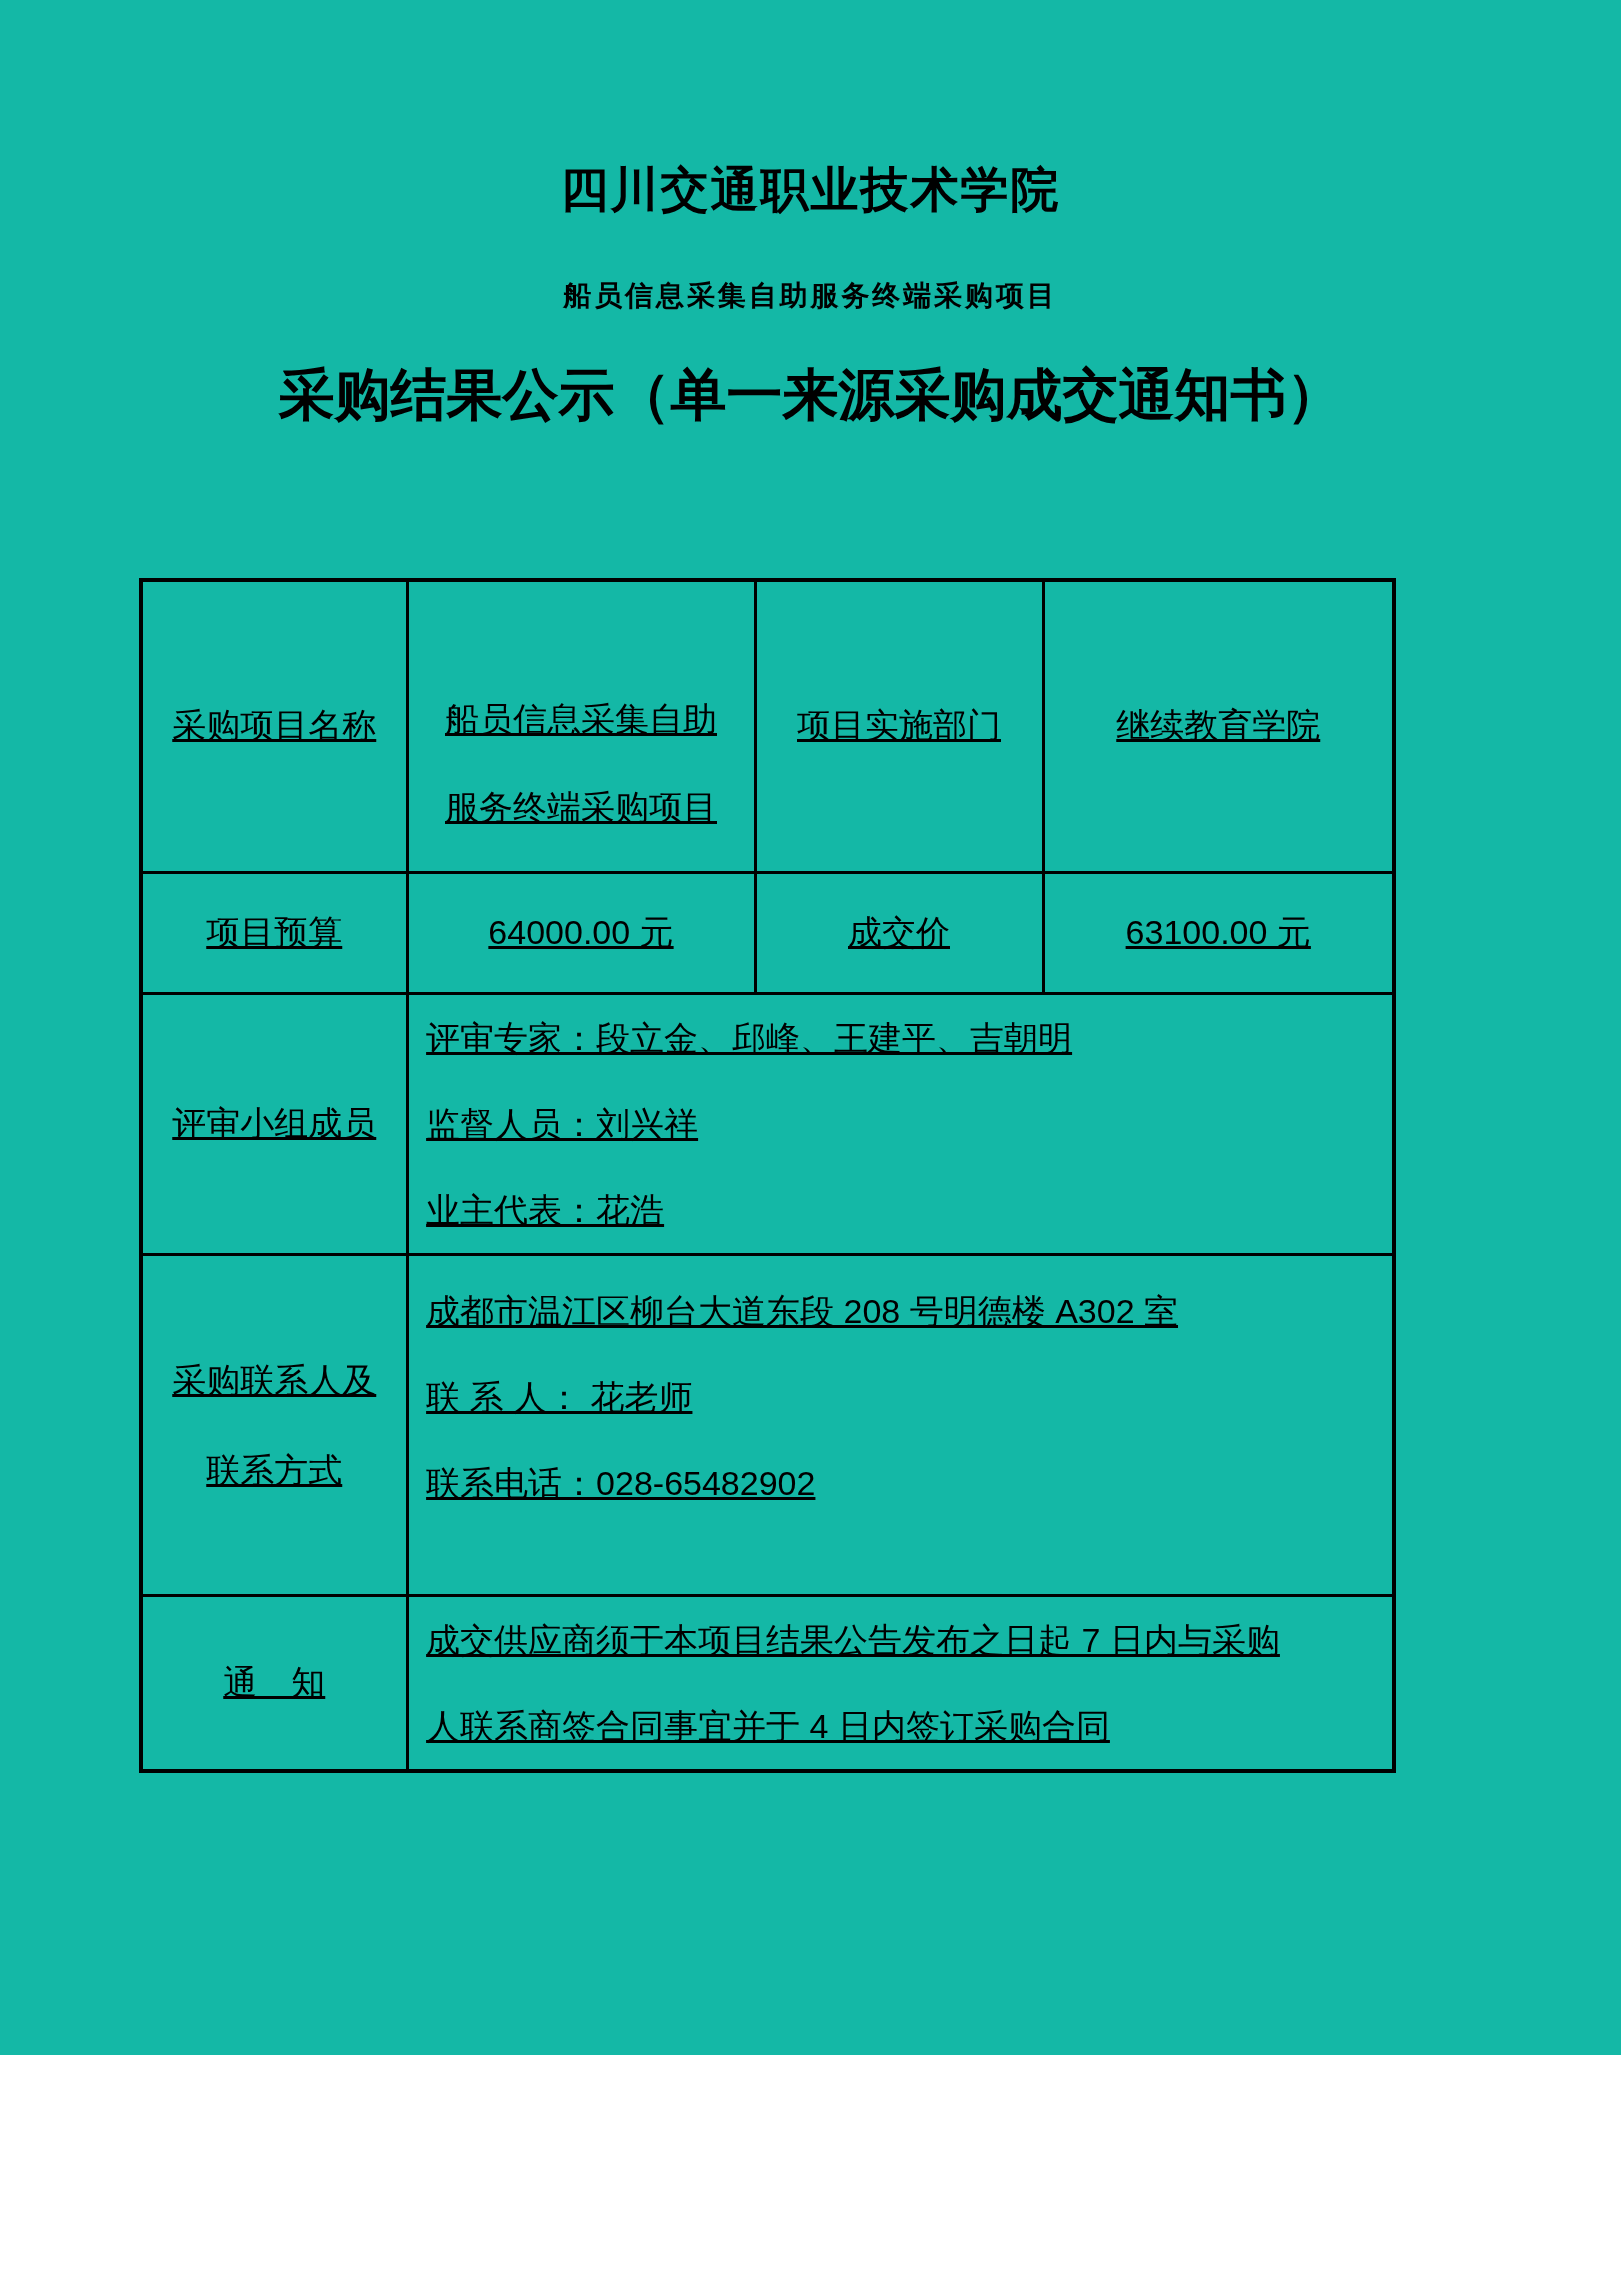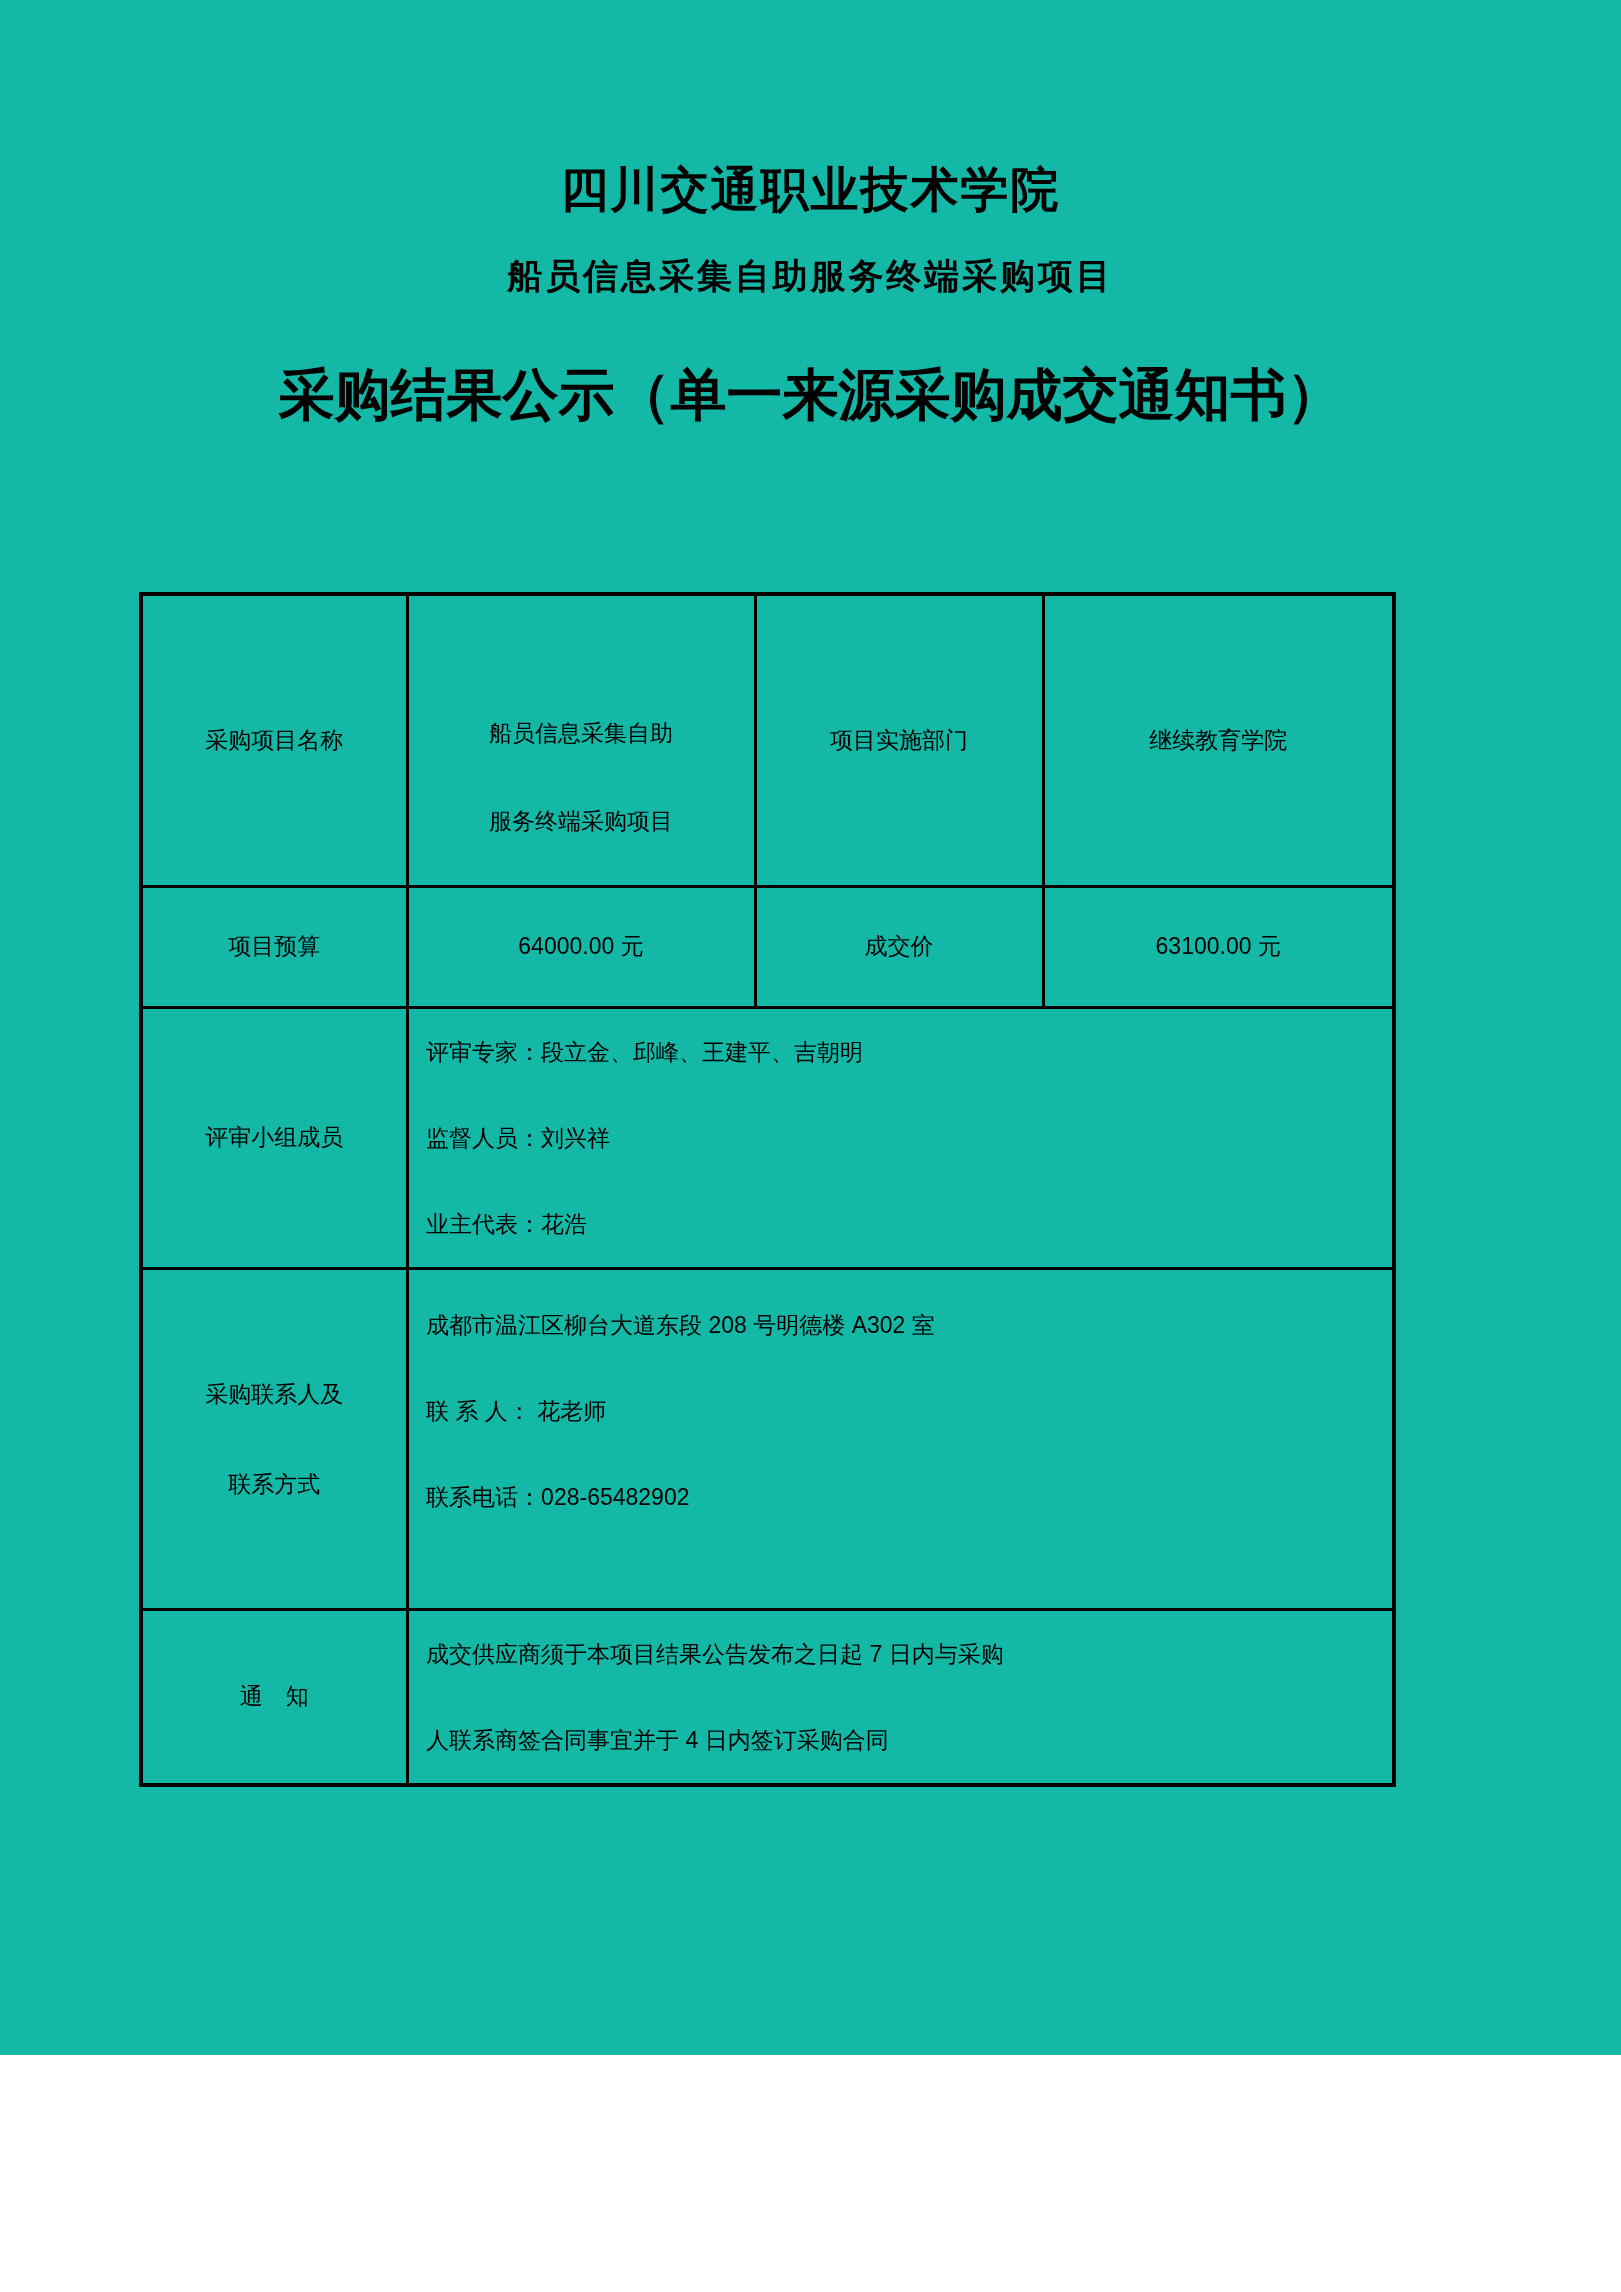--- a/index.html
+++ b/index.html
@@ -25,43 +25,44 @@
     white-space: pre;
   }
   .t1 {
     top: 160px;
     font-size: 48px;
     line-height: 59px;
     font-family: "Liberation Serif", "DejaVu Serif", serif;
     letter-spacing: 2px;
   }
   .t2 {
-    top: 248px;
-    font-size: 35px;
+    top: 268px;
+    font-size: 28px;
     line-height: 55px;
     font-family: "Liberation Sans", "DejaVu Sans", sans-serif;
     letter-spacing: 2.9px;
   }
   .t3 {
     top: 333px;
     font-size: 56px;
     line-height: 67px;
     font-family: "Liberation Serif", "DejaVu Serif", serif;
     margin-top: 29px;
   }
   table.doc {
     position: absolute;
     left: 139px;
-    top: 592px;
+    top: 578px;
     width: 1253px;
     border-collapse: collapse;
     table-layout: fixed;
     font-family: "Liberation Sans", "DejaVu Sans", sans-serif;
-    font-size: 23px;
+    font-size: 34px;
     color: #000000;
+    text-decoration: underline;
   }
   table.doc td {
     border: 3.9px solid #000000;
     vertical-align: middle;
     padding: 0;
     overflow: hidden;
   }
   table.doc {
     border: 4.9px solid #000000;
   }

